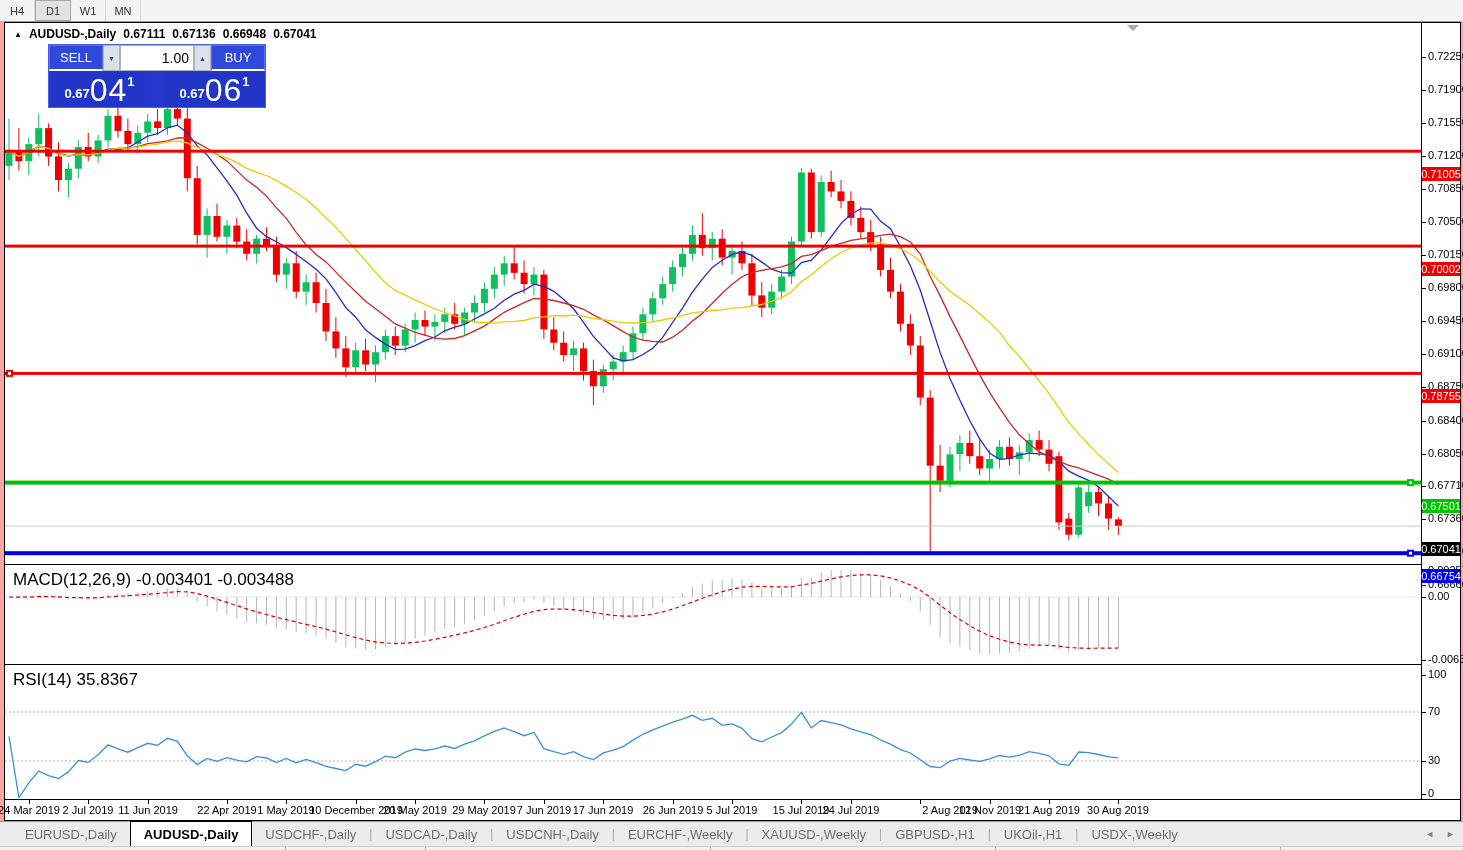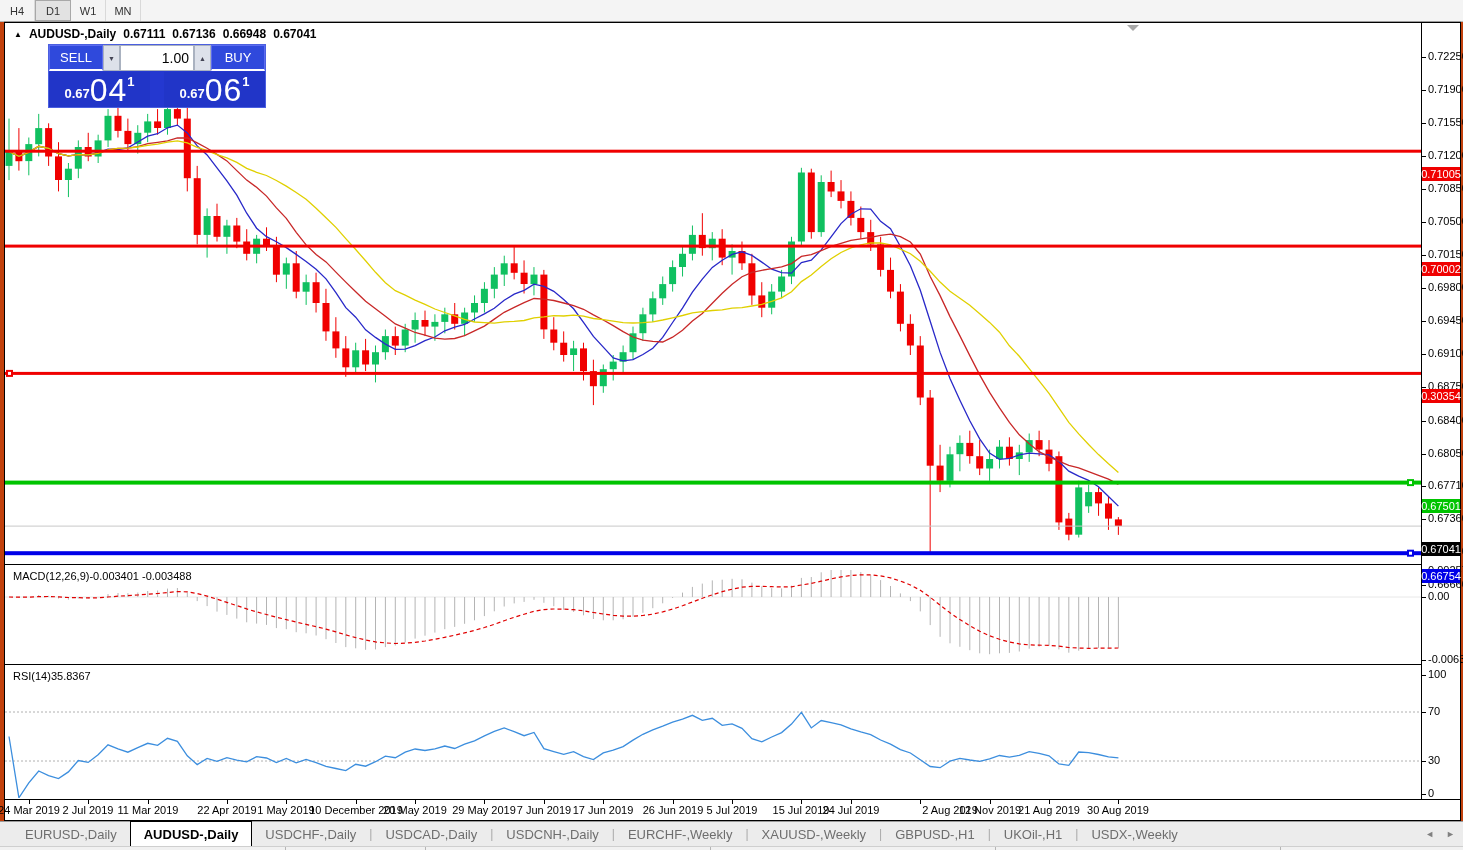--- a/index.html
+++ b/index.html
@@ -1,17 +1,17 @@
 <!DOCTYPE html>
 <html><head>
 <meta charset="utf-8">
 <style>
   html,body{margin:0;padding:0;background:#fff;}
   #root{position:relative;width:1463px;height:850px;overflow:hidden;
-        font-family:"Liberation Sans",sans-serif;background:#c2410c;}
+        font-family:"Liberation Sans",sans-serif;background:#fca5a5;}
   
   #tf-toolbar{position:absolute;left:0;top:0;width:1463px;height:21px;background:#f4f4f4;
               border-bottom:1px solid #b8b8b8;display:flex;align-items:stretch;}
   .tf-btn{min-width:26px;padding:0 4px;display:flex;align-items:center;justify-content:center;
           font-size:11px;color:#333;border-right:1px solid #d9d9d9;cursor:pointer;}
   .tf-btn.active{background:#e2e2e2;border:1px solid #a8a8a8;}
   
   #win{position:absolute;left:4px;top:22px;width:1455px;height:797px;border:1px solid #000;
        background:#fff;box-shadow:0 -1px 0 #9a9a9a;}
   #price-pane{position:absolute;left:0;top:0;width:1416px;height:541px;background:#fff;overflow:hidden;}
@@ -33,21 +33,21 @@
   .tp-price{flex:1;background:#2135c8;color:#fff;display:flex;align-items:flex-end;
             justify-content:center;padding-bottom:2px;cursor:pointer;}
   .tp-small{font-size:13px;font-weight:bold;margin-bottom:4px;}
   .tp-big{font-size:32px;font-weight:400;line-height:30px;letter-spacing:1px;}
   .tp-sup{font-size:13px;font-weight:bold;align-self:flex-start;margin-top:2px;}
   
   .pane-sep{position:absolute;left:0;width:1455px;height:3px;background:#fff;
             border-top:1px solid #000;border-bottom:1px solid #000;}
   #macd-pane{position:absolute;left:0;top:544px;width:1416px;height:97px;background:#fff;overflow:hidden;}
   #rsi-pane{position:absolute;left:0;top:644px;width:1416px;height:131px;background:#fff;overflow:hidden;}
-  .ind-label{position:absolute;left:8px;top:3px;font-size:11px;color:#000;z-index:3;display:flex;}
+  .ind-label{position:absolute;left:8px;top:3px;font-size:17px;color:#000;z-index:3;display:flex;gap:5px;}
   
   #axis-col{position:absolute;left:1416px;top:0;width:38px;height:776px;background:#fff;
             border-left:1px solid #000;}
   .tick-label{position:absolute;left:6px;font-size:11px;color:#000;white-space:nowrap;}
   .tick-dash{position:absolute;left:0;width:4px;height:1px;background:#000;}
   .badge{position:absolute;left:0;width:38px;height:14px;font-size:11px;color:#fff;
          display:flex;align-items:center;justify-content:center;white-space:nowrap;z-index:4;}
   
   #date-axis{position:absolute;left:0;top:776px;width:1455px;height:20px;background:#fff;
              border-top:1px solid #000;}
@@ -502,21 +502,21 @@
           <polyline points="4.0,69.5 13.9,130.8 23.8,115.9 33.7,104.0 43.6,108.6 53.5,111.6 63.4,104.9 73.3,93.5 83.2,95.4 93.1,87.8 103.0,77.8 113.0,81.8 122.9,85.2 132.8,80.6 142.7,76.3 152.6,78.3 162.5,71.3 172.4,74.3 182.3,88.8 192.2,97.6 202.1,91.4 212.0,94.4 221.9,90.7 231.8,93.1 241.7,94.9 251.6,89.7 261.5,91.0 271.4,95.5 281.3,91.5 291.2,95.8 301.1,92.5 311.1,95.6 321.0,99.4 330.9,101.5 340.8,103.6 350.7,97.3 360.6,99.2 370.5,94.7 380.4,89.1 390.3,90.7 400.2,85.1 410.1,82.0 420.0,83.5 429.9,81.8 439.8,79.0 449.7,81.5 459.6,77.2 469.5,73.8 479.4,68.9 489.3,64.4 499.2,61.0 509.2,64.6 519.1,68.7 529.0,65.5 538.9,81.7 548.8,84.6 558.7,87.3 568.6,84.7 578.5,89.6 588.4,92.5 598.3,85.9 608.2,83.1 618.1,79.6 628.0,73.1 637.9,67.3 647.8,62.8 657.7,59.1 667.6,55.1 677.5,52.1 687.4,48.3 697.3,53.4 707.3,51.3 717.2,58.4 727.1,56.8 737.0,61.3 746.9,71.6 756.8,74.9 766.7,70.0 776.6,65.6 786.5,57.1 796.4,45.4 806.3,60.9 816.2,53.5 826.1,55.6 836.0,57.8 845.9,61.8 855.8,64.9 865.7,67.6 875.6,73.0 885.5,77.1 895.4,82.6 905.4,86.0 915.3,92.8 925.2,99.5 935.1,100.7 945.0,94.2 954.9,91.4 964.8,93.0 974.7,94.3 984.6,91.8 994.5,88.5 1004.4,90.2 1014.3,88.3 1024.2,84.7 1034.1,86.4 1044.0,88.8 1053.9,97.0 1063.8,98.4 1073.7,85.0 1083.6,85.7 1093.5,87.5 1103.5,89.8 1113.4,90.9" fill="none" stroke="#3c8ede" stroke-width="1.3"></polyline>
         </svg>
     </div>
 
     <div id="date-axis">
         <div class="date-tick" style="left:24px"></div>
      <div class="date-label" style="left:24px">24 Mar 2019</div>
         <div class="date-tick" style="left:83px"></div>
      <div class="date-label" style="left:83px">2 Jul 2019</div>
         <div class="date-tick" style="left:143px"></div>
-     <div class="date-label" style="left:143px">11 Mar 2019</div>
+     <div class="date-label" style="left:143px">11 Jun 2019</div>
         <div class="date-tick" style="left:222px"></div>
      <div class="date-label" style="left:222px">22 Apr 2019</div>
         <div class="date-tick" style="left:281px"></div>
      <div class="date-label" style="left:281px">1 May 2019</div>
         <div class="date-tick" style="left:351px"></div>
      <div class="date-label" style="left:351px">10 December 2019</div>
         <div class="date-tick" style="left:410px"></div>
      <div class="date-label" style="left:410px">20 May 2019</div>
         <div class="date-tick" style="left:479px"></div>
      <div class="date-label" style="left:479px">29 May 2019</div>
@@ -572,21 +572,21 @@
         <div class="tick-dash" style="top:463px"></div>
             <div class="tick-label" style="top:456px">0.67710</div>
         <div class="tick-dash" style="top:496px"></div>
             <div class="tick-label" style="top:489px">0.67360</div>
         <div class="tick-dash" style="top:529px"></div>
             <div class="tick-label" style="top:522px">0.67010</div>
         <div class="tick-dash" style="top:562px"></div>
             <div class="tick-label" style="top:555px">0.66660</div>
         <div class="badge" style="top:144px;background:#f00000">0.71005</div>
         <div class="badge" style="top:239px;background:#f00000">0.70002</div>
-        <div class="badge" style="top:366px;background:#f00000">0.30354</div>
+        <div class="badge" style="top:366px;background:#f00000">0.78755</div>
         <div class="badge" style="top:476px;background:#00c400">0.67501</div>
         <div class="badge" style="top:546px;background:#0000e8">0.66754</div>
         <div class="badge" style="top:519px;background:#000000">0.67041</div>
         <div class="tick-dash" style="top:548px"></div>
      <div class="tick-label" style="top:541px">0.002574</div>
         <div class="tick-dash" style="top:574px"></div>
      <div class="tick-label" style="top:567px">0.00</div>
         <div class="tick-dash" style="top:637px"></div>
      <div class="tick-label" style="top:630px">-0.006326</div>
         <div class="tick-dash" style="top:652px"></div>

